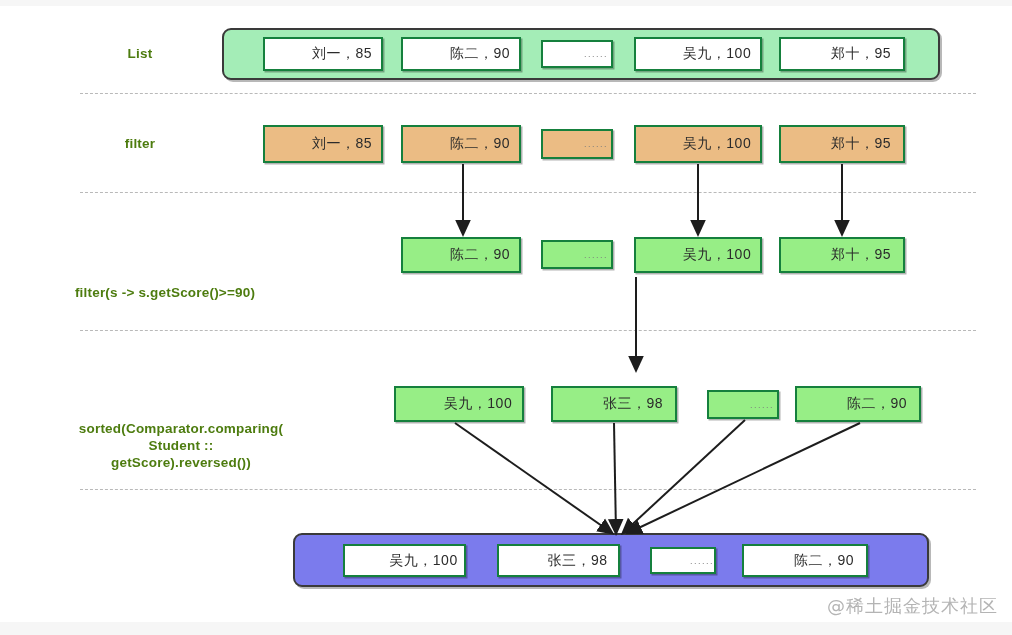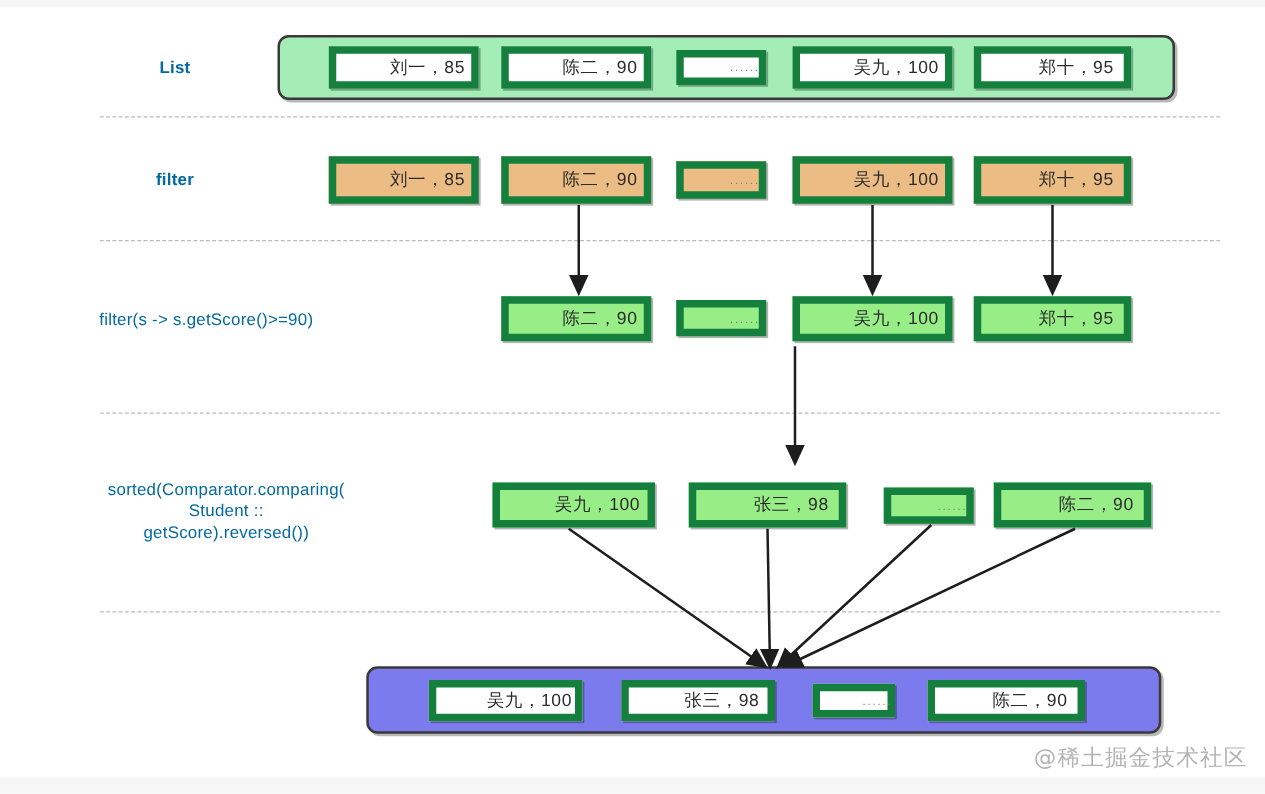--- a/index.html
+++ b/index.html
@@ -25,50 +25,51 @@
     position: absolute;
     left: 0; top: 622px;
     width: 1012px; height: 13px;
     background: #f6f6f6;
   }
 
   
   .row-label {
     position: absolute;
     text-align: center;
-    color: #0369a1;
+    color: #4d7c0f;
     font-size: 13.5px;
     font-weight: 700;
     line-height: 17px;
     letter-spacing: 0.2px;
     white-space: pre-line;
   }
   .row-label.light {
-    font-weight: 400;
+    font-weight: 700;
+    margin-top: 37px;
   }
 
   
   .sep {
     position: absolute;
     left: 80px;
     width: 896px;
     height: 0;
     border-top: 1.5px dashed #b9b9b9;
   }
 
   
   .cell {
     position: absolute;
     box-sizing: border-box;
     display: flex;
     align-items: center;
     justify-content: center;
     font-size: 14px;
     color: #2b2b2b;
-    border: 6px solid #15803d;
+    border: 2px solid #15803d;
     letter-spacing: 0.5px;
     box-shadow: 1.5px 1.5px 0 rgba(0,0,0,0.30);
     padding-left: 38px;
   }
   .cell.white  { background: #ffffff; }
   .cell.orange { background: #ebbc84; }
   .cell.green  { background: #97ee86; }
   .cell.dots {
     font-size: 9px;
     letter-spacing: 1.5px;

